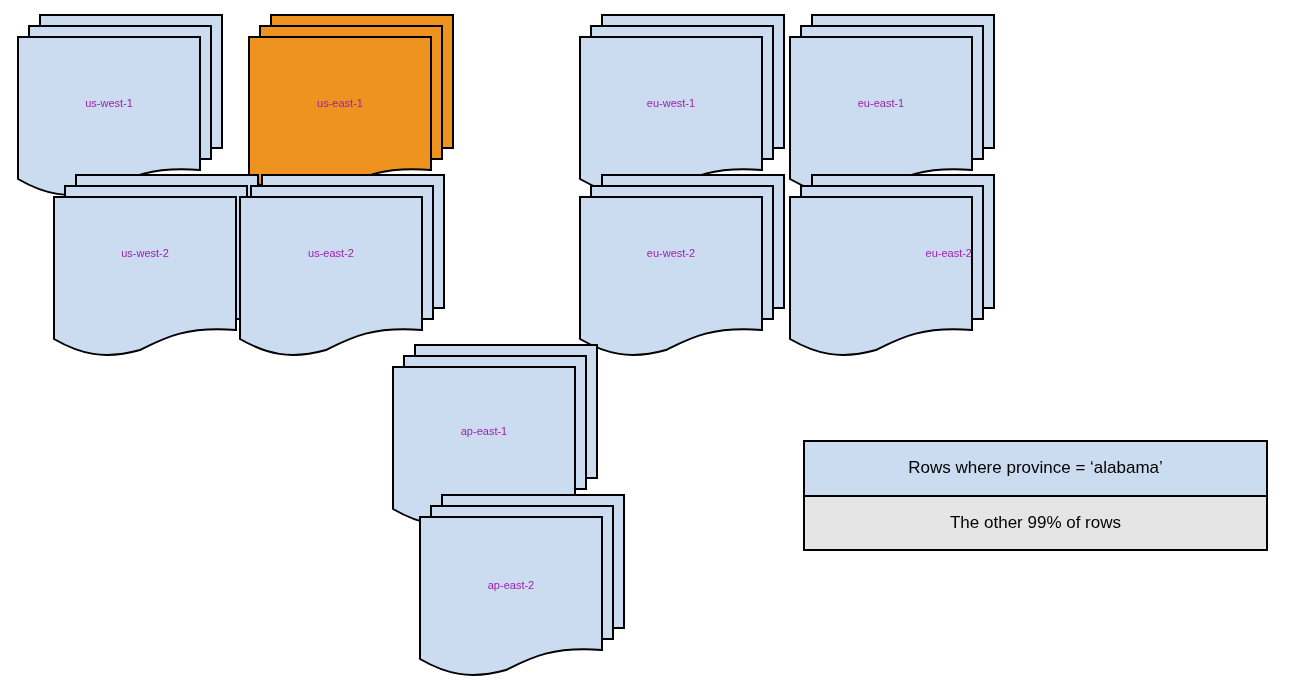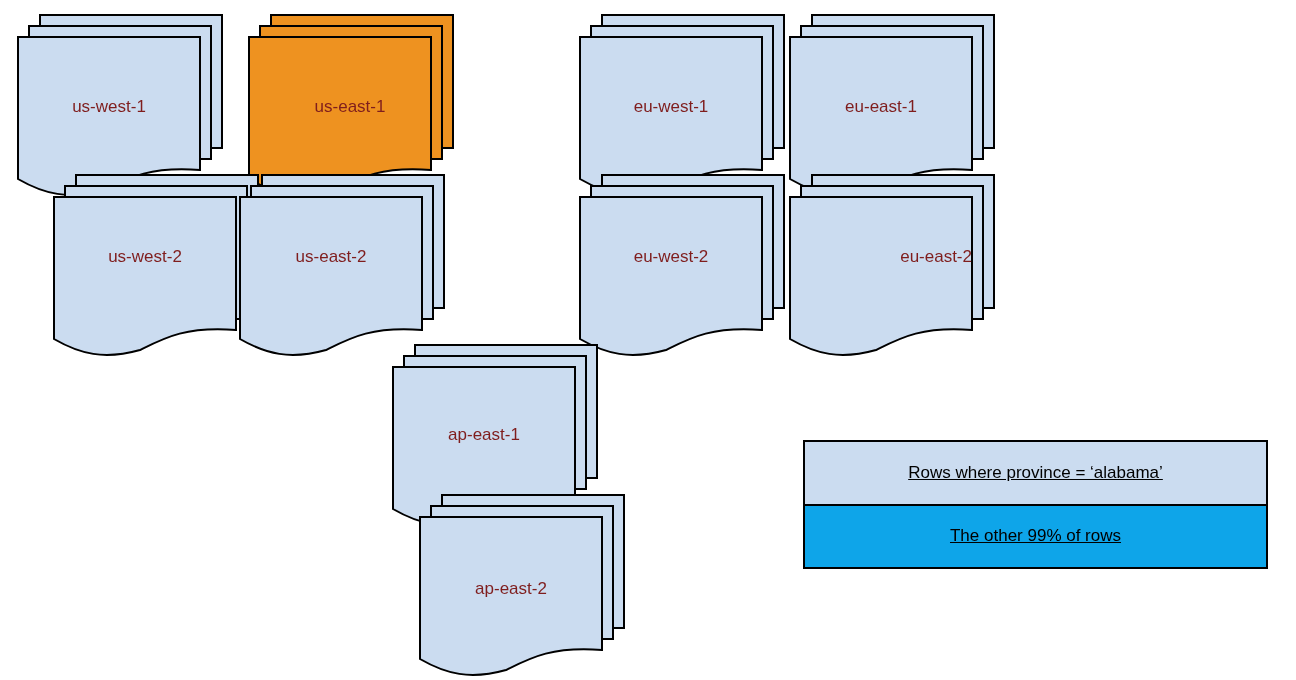--- a/index.html
+++ b/index.html
@@ -34,39 +34,38 @@
     height: 155px;
     overflow: visible;
     display: block;
   }
   .doc-stack .stack-label {
     position: absolute;
     left: 0;
     top: 0;
     width: 182px;
     text-align: center;
-    font-size: 17px;
+    font-size: 11px;
     line-height: 1;
-    color: #7f1d1d;
+    color: #a21caf;
     white-space: nowrap;
     pointer-events: none;
   }
 
   
   .legend {
     position: absolute;
     left: 803px;
     top: 440px;
     width: 465px;
-    height: 129px;
+    height: 111px;
     border: 2px solid #000000;
     box-sizing: border-box;
     display: flex;
     flex-direction: column;
-    text-decoration: underline;
   }
   .legend-row {
     flex: 1 1 0;
     display: flex;
     align-items: center;
     justify-content: center;
     font-size: 17px;
     color: #000000;
     box-sizing: border-box;
   }
@@ -91,21 +90,21 @@
         <div class="stack-label" style="top: 83px;">us-west-1</div>
       </div>
       <div class="doc-stack" style="left: 249px; top: 15px;">
         <svg viewBox="0 0 206 155" width="206" height="155">
           <path d="M 22 0 L 204 0 L 204 133 L 22 133 Z" fill="#EE9220" stroke="#000000" stroke-width="2" stroke-linejoin="miter"></path>
           <path d="M 11 11 L 193 11 L 193 144 L 11 144 Z" fill="#EE9220" stroke="#000000" stroke-width="2" stroke-linejoin="miter"></path>
           <path d="M 0 22 L 182 22 L 182 155
           C 132 151, 110 163, 86 175
           C 50 185, 26 179, 0 164 Z" fill="#EE9220" stroke="#000000" stroke-width="2" stroke-linejoin="miter"></path>
         </svg>
-        <div class="stack-label" style="top: 83px; margin-left: 10px;">us-east-1</div>
+        <div class="stack-label" style="top: 83px;">us-east-1</div>
       </div>
       <div class="doc-stack" style="left: 580px; top: 15px;">
         <svg viewBox="0 0 206 155" width="206" height="155">
           <path d="M 22 0 L 204 0 L 204 133 L 22 133 Z" fill="#CBDCF0" stroke="#000000" stroke-width="2" stroke-linejoin="miter"></path>
           <path d="M 11 11 L 193 11 L 193 144 L 11 144 Z" fill="#CBDCF0" stroke="#000000" stroke-width="2" stroke-linejoin="miter"></path>
           <path d="M 0 22 L 182 22 L 182 155
           C 132 151, 110 163, 86 175
           C 50 185, 26 179, 0 164 Z" fill="#CBDCF0" stroke="#000000" stroke-width="2" stroke-linejoin="miter"></path>
         </svg>
         <div class="stack-label" style="top: 83px; text-align: center;">eu-west-1</div>
@@ -179,18 +178,18 @@
           C 50 185, 26 179, 0 164 Z" fill="#CBDCF0" stroke="#000000" stroke-width="2" stroke-linejoin="miter"></path>
         </svg>
         <div class="stack-label" style="top: 85px;">ap-east-2</div>
       </div>
     </div>
 
   <div class="legend">
     <div class="legend-row top" id="legend-blue" style="background: rgb(203, 220, 240);">
       <span>Rows where province = ‘alabama’</span>
     </div>
-    <div class="legend-row bottom" id="legend-orange" style="background: #0ea5e9;">
+    <div class="legend-row bottom" id="legend-orange" style="background: #e5e5e5;">
       <span>The other 99% of rows</span>
     </div>
   </div>
 
 </div>
 
 </body></html>

